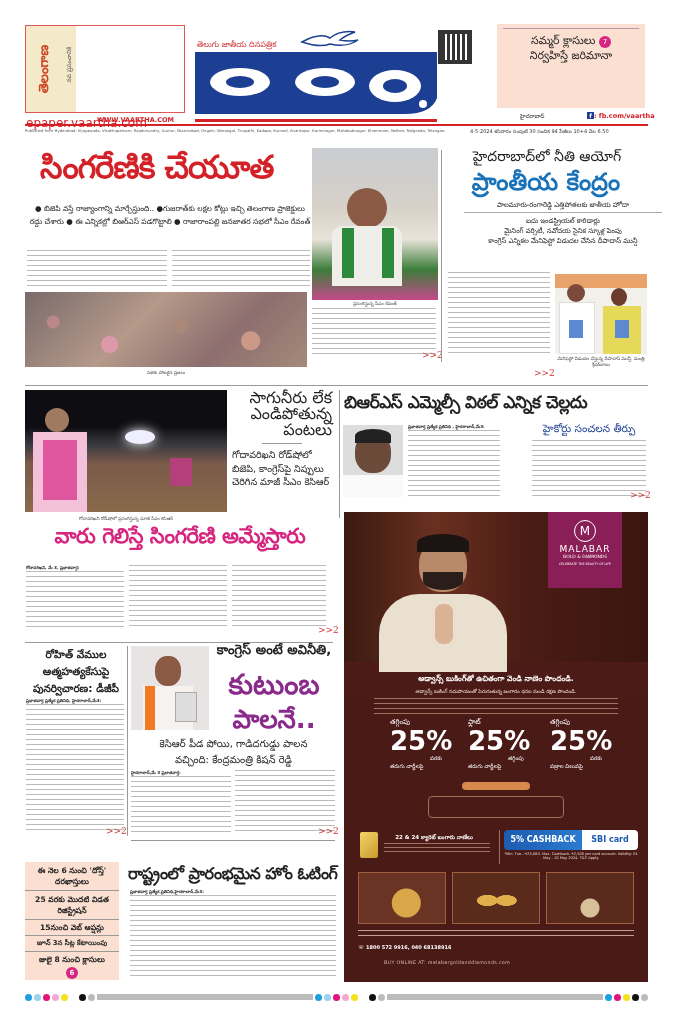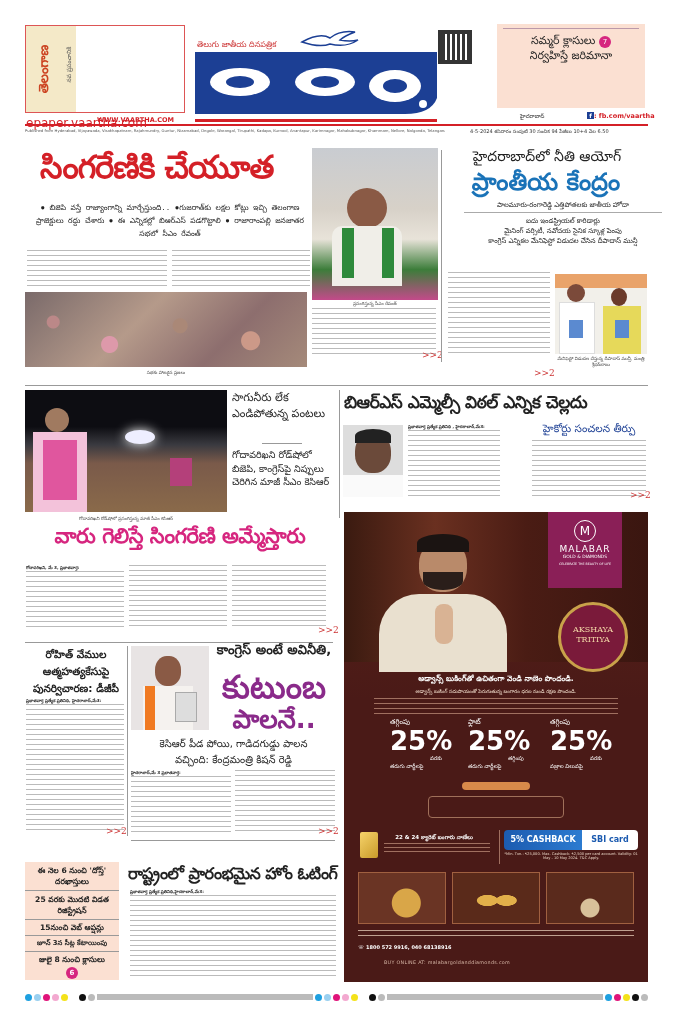--- a/index.html
+++ b/index.html
@@ -59,21 +59,21 @@
 <div class="abs" style="left:520px;top:113px;font-size:5.5px;">హైదరాబాద్</div>
 <div class="abs" style="left:587px;top:112px;font-size:6.5px;color:#d42027;font-weight:bold;">
   <span style="display:inline-block;width:7px;height:7px;background:#1c3f94;color:#fff;font-size:6px;line-height:7px;text-align:center;">f</span><span>: fb.com/vaartha</span>
 </div>
 
 <div class="abs" style="left:25px;top:124px;width:623px;height:2px;background:#d42027;"></div>
 <div class="abs" style="left:25px;top:128px;width:420px;font-size:3.8px;color:#555;white-space:nowrap;overflow:hidden;">Published from Hyderabad, Vijayawada, Visakhapatnam, Rajahmundry, Guntur, Nizamabad, Ongole, Warangal, Tirupathi, Kadapa, Kurnool, Anantapur, Karimnagar, Mahabubnagar, Khammam, Nellore, Nalgonda, Telangana Bhavan</div>
 <div class="abs" style="left:470px;top:128px;font-size:5px;color:#333;white-space:nowrap;">4-5-2024 శనివారం సంపుటి 30 సంచిక 94 పేజీలు 10+4 వెల 6.50</div>
 
 <div class="abs" style="left:40px;top:148px;font-size:32px;font-weight:bold;color:#d42027;letter-spacing:-1px;white-space:nowrap;">సింగరేణికి చేయూత</div>
-<div class="abs" style="left:28px;top:202px;width:284px;font-size:7.5px;line-height:13px;text-align:center;color:#222;font-family:Liberation Mono, monospace;">● బిజెపి వస్తే రాజ్యాంగాన్ని మార్చేస్తుంది.. ●గుజరాత్‌కు లక్షల కోట్లు ఇచ్చి తెలంగాణ ప్రాజెక్టులు రద్దు చేశారు ● ఈ ఎన్నికల్లో బిఆర్‌ఎస్ పడగొట్టాలి ● రాజారాంపల్లి జనజాతర సభలో సీఎం రేవంత్</div>
+<div class="abs" style="left:28px;top:202px;width:284px;font-size:7.5px;line-height:13px;text-align:center;color:#222;">● బిజెపి వస్తే రాజ్యాంగాన్ని మార్చేస్తుంది.. ●గుజరాత్‌కు లక్షల కోట్లు ఇచ్చి తెలంగాణ ప్రాజెక్టులు రద్దు చేశారు ● ఈ ఎన్నికల్లో బిఆర్‌ఎస్ పడగొట్టాలి ● రాజారాంపల్లి జనజాతర సభలో సీఎం రేవంత్</div>
 <div class="abs filler filler-lines" style="left:27px;top:250px;width:140px;height:38px;"></div>
 <div class="abs filler filler-lines" style="left:172px;top:250px;width:138px;height:38px;"></div>
 <div class="photo" style="left:25px;top:292px;width:282px;height:75px;background:
  radial-gradient(circle at 10% 40%,#b88 0 6px,transparent 7px),radial-gradient(circle at 30% 70%,#d9a 0 8px,transparent 9px),radial-gradient(circle at 55% 45%,#a87 0 7px,transparent 8px),radial-gradient(circle at 80% 65%,#c98 0 9px,transparent 10px),linear-gradient(135deg,#7a6a6a,#b59a8a 40%,#8d6e6e 70%,#a58a7a);"></div>
 <div class="caption" style="left:25px;top:370px;width:282px;">సభకు హాజరైన ప్రజలు</div>
 
 <div class="photo" style="left:312px;top:148px;width:126px;height:152px;background:linear-gradient(180deg,#c9ccd1 0%,#d7d1c8 40%,#e8e3d9 60%,#3c7d3a 80%,#c34a8a 100%);">
   <div style="position:absolute;left:35px;top:40px;width:40px;height:40px;border-radius:50%;background:#8a5a45;"></div>
   <div style="position:absolute;left:20px;top:78px;width:70px;height:60px;background:#f0eee8;border-radius:10px 10px 0 0;"></div>
   <div style="position:absolute;left:30px;top:80px;width:12px;height:50px;background:#2e8a3b;"></div>
@@ -107,21 +107,21 @@
 <div class="hr" style="left:25px;top:385px;width:623px;"></div>
 
 <div class="photo" style="left:25px;top:390px;width:202px;height:122px;background:linear-gradient(180deg,#0d0d12 0 30%,#3a3a40 45%,#7a5a4a 60%,#8a6a4a 100%);">
   <div style="position:absolute;left:100px;top:40px;width:30px;height:14px;background:#eef;border-radius:50%;box-shadow:0 0 12px #fff;"></div>
   <div style="position:absolute;left:20px;top:18px;width:24px;height:24px;border-radius:50%;background:#a07a60;"></div>
   <div style="position:absolute;left:8px;top:42px;width:54px;height:80px;background:#f3c2da;"></div>
   <div style="position:absolute;left:18px;top:50px;width:34px;height:60px;background:#e0569e;"></div>
   <div style="position:absolute;left:145px;top:68px;width:22px;height:28px;background:#b4407a;"></div>
 </div>
 <div class="caption" style="left:25px;top:516px;width:202px;">గోదావరిఖని రోడ్‌షోలో ప్రసంగిస్తున్న మాజీ సీఎం కెసిఆర్</div>
-<div class="abs" style="left:232px;top:390px;width:100px;text-align:left;font-size:11px;line-height:16px;">సాగునీరు లేక ఎండిపోతున్న పంటలు</div>
+<div class="abs" style="left:232px;top:390px;width:100px;text-align:right;font-size:16px;line-height:16px;">సాగునీరు లేక ఎండిపోతున్న పంటలు</div>
 <div class="hr" style="left:262px;top:443px;width:40px;"></div>
 <div class="abs" style="left:232px;top:448px;width:100px;text-align:left;font-size:9.5px;line-height:13.5px;">గోదావరిఖని రోడ్‌షోలో బిజెపి, కాంగ్రెస్‌పై నిప్పులు చెరిగిన మాజీ సీఎం కెసిఆర్</div>
 <div class="vr" style="left:339px;top:390px;height:128px;"></div>
 
 <div class="abs" style="left:344px;top:392px;width:304px;font-size:17px;font-weight:bold;white-space:nowrap;letter-spacing:-0.5px;">బిఆర్‌ఎస్ ఎమ్మెల్సీ విఠల్ ఎన్నిక చెల్లదు</div>
 <div class="photo" style="left:343px;top:425px;width:60px;height:72px;background:#ddd;">
   <div style="position:absolute;left:12px;top:8px;width:36px;height:40px;border-radius:45%;background:#6b4a3a;"></div>
   <div style="position:absolute;left:12px;top:4px;width:36px;height:14px;border-radius:50% 50% 0 0;background:#222;"></div>
   <div style="position:absolute;left:0;top:50px;width:60px;height:22px;background:#fafafa;"></div>
 </div>
@@ -145,21 +145,21 @@
 <div class="abs cont" style="left:106px;top:826px;">&gt;&gt;2</div>
 <div class="vr" style="left:127px;top:646px;height:190px;"></div>
 
 <div class="photo" style="left:131px;top:646px;width:78px;height:84px;background:#e8e4e4;">
   <div style="position:absolute;left:24px;top:10px;width:26px;height:30px;border-radius:45%;background:#8a5a45;"></div>
   <div style="position:absolute;left:12px;top:40px;width:50px;height:44px;background:#f5f2ef;"></div>
   <div style="position:absolute;left:14px;top:40px;width:10px;height:44px;background:#f07a22;"></div>
   <div style="position:absolute;left:44px;top:46px;width:22px;height:30px;background:#ddd;border:1px solid #aaa;"></div>
 </div>
 <div class="abs" style="left:212px;top:642px;width:124px;text-align:center;font-size:13px;font-weight:bold;">కాంగ్రెస్ అంటే అవినీతి,</div>
-<div class="abs" style="left:212px;top:668px;width:124px;text-align:center;font-size:32px;font-weight:bold;color:#8a2a8a;">కుటుంబ</div>
+<div class="abs" style="left:212px;top:668px;width:124px;text-align:center;font-size:28px;font-weight:bold;color:#8a2a8a;">కుటుంబ</div>
 <div class="abs" style="left:212px;top:704px;width:124px;text-align:center;font-size:26px;font-weight:bold;color:#8a2a8a;">పాలనే..</div>
 <div class="abs" style="left:131px;top:738px;width:205px;text-align:center;font-size:10px;">కెసిఆర్ పీడ పోయి, గాడిదగుడ్డు పాలన</div>
 <div class="abs" style="left:131px;top:754px;width:205px;text-align:center;font-size:10px;">వచ్చింది: కేంద్రమంత్రి కిషన్ రెడ్డి</div>
 <div class="abs" style="left:131px;top:770px;width:100px;font-size:4.2px;font-weight:bold;white-space:nowrap;overflow:hidden;">హైదరాబాద్,మే 3 ప్రభాతవార్త:</div>
 <div class="abs filler filler-lines" style="left:131px;top:776px;width:100px;height:56px;"></div>
 <div class="abs filler filler-lines" style="left:235px;top:770px;width:100px;height:62px;"></div>
 <div class="abs cont" style="left:318px;top:826px;">&gt;&gt;2</div>
 <div class="hr" style="left:131px;top:840px;width:204px;"></div>
 
 <div class="abs" style="left:25px;top:862px;width:94px;height:118px;background:#fbe0d2;text-align:center;font-size:7.6px;font-weight:bold;">
@@ -182,23 +182,20 @@
     <div style="position:absolute;left:38px;top:2px;width:52px;height:18px;border-radius:50% 50% 0 0;background:#1b1412;"></div>
     <div style="position:absolute;left:44px;top:40px;width:40px;height:18px;border-radius:0 0 50% 50%;background:#2a1e1a;"></div>
     <div style="position:absolute;left:0;top:62px;width:128px;height:78px;border-radius:40px 40px 0 0;background:#e9e0cf;"></div>
     <div style="position:absolute;left:56px;top:72px;width:18px;height:40px;background:#d9b394;border-radius:8px;"></div>
   </div>
   <div class="abs" style="left:204px;top:0;width:74px;height:76px;background:#8a1f57;text-align:center;color:#fff;">
     <div style="margin:8px auto 2px;width:22px;height:22px;border:1.5px solid #fff;border-radius:50%;font-size:12px;line-height:20px;">M</div>
     <div style="font-size:9px;letter-spacing:1px;">MALABAR</div>
     <div style="font-size:4.5px;">GOLD &amp; DIAMONDS</div>
     <div style="font-size:3.2px;margin-top:3px;">CELEBRATE THE BEAUTY OF LIFE</div>
-  </div>
-  <div class="abs" style="left:214px;top:90px;width:70px;height:70px;border-radius:50%;border:3px solid #c9a24a;background:#7a1a3a;text-align:center;color:#f4d9a8;">
-    <div style="margin-top:20px;font-family:'DejaVu Serif',serif;font-size:8px;line-height:10px;padding:0 6px;">AKSHAYA TRITIYA</div>
   </div>
   <div class="abs" style="left:10px;top:162px;width:284px;text-align:center;font-size:7.5px;color:#fff;font-weight:bold;">అడ్వాన్స్ బుకింగ్‌తో ఉచితంగా వెండి నాణెం పొందండి.</div>
   <div class="abs" style="left:10px;top:176px;width:284px;text-align:center;font-size:5px;color:#f4e1cf;">అడ్వాన్స్ బుకింగ్ సదుపాయంతో పెరుగుతున్న బంగారం ధరల నుండి రక్షణ పొందండి.</div>
   <div class="abs filler" style="left:30px;top:186px;width:244px;height:16px;background:repeating-linear-gradient(to bottom,#a07060 0,#a07060 1px,transparent 1px,transparent 5px);"></div>
 
   <div class="abs" style="left:46px;top:206px;width:70px;color:#fff;">
     <div style="font-size:7px;">తగ్గింపు</div>
     <div style="font-size:26px;font-weight:bold;line-height:28px;">25%</div>
     <div style="font-size:5.5px;margin-left:40px;">వరకు</div>
     <div style="font-size:5.5px;">తరుగు చార్జీలపై</div>

